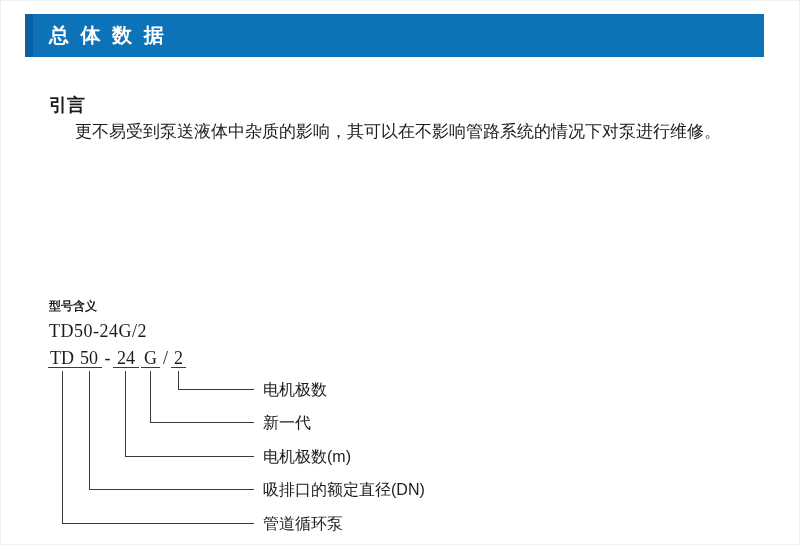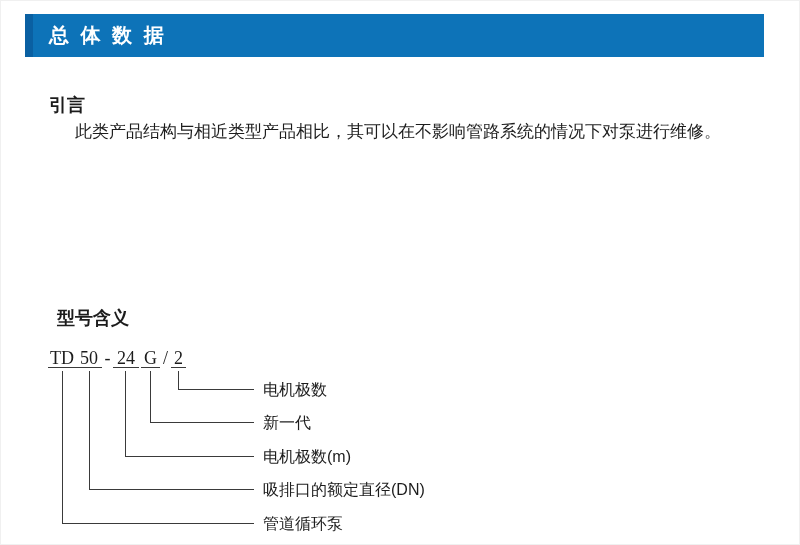--- a/index.html
+++ b/index.html
@@ -60,22 +60,22 @@
     font-size: 17px;
     line-height: 28px;
     text-align: justify;
   }
   .intro-body p { margin: 0; text-indent: 2em; }
 
   
   .model-heading {
     position: absolute;
     left: 48px; top: 297px;
-    margin: 8px;
-    font-size: 18px;
+    margin: 0;
+    font-size: 12px;
     font-weight: bold;
   }
   .model-code {
     position: absolute;
     left: 48px; top: 320px;
     font-family: "Liberation Serif", serif;
     font-size: 18px;
     letter-spacing: 0.5px;
   }
 
@@ -130,24 +130,25 @@
 
 <div class="page">
 
   <div class="bar">
     <div class="bar-accent"></div>
     <h1 class="bar-title">总 体 数 据</h1>
   </div>
 
   <h2 class="intro-heading">引言</h2>
   <div class="intro-body">
-    <p>此类产品结构与相近类型产品相比，其可以在不影响管路系统的情况下对泵进行维修。</p>
+    <p>更不易受到泵送液体中杂质的影响，其可以在不影响管路系统的情况下对泵进行维修。</p>
   </div>
 
   <h2 class="model-heading">型号含义</h2>
+  <div class="model-code">TD50-24G/2</div>
 
   <div class="diagram">
     <span class="tok u t-td">TD</span>
     <span class="tok u t-50">50</span>
     <span class="tok t-dash">-</span>
     <span class="tok u t-24">24</span>
     <span class="tok u t-g">G</span>
     <span class="tok t-slash">/</span>
     <span class="tok u t-2">2</span>
 

